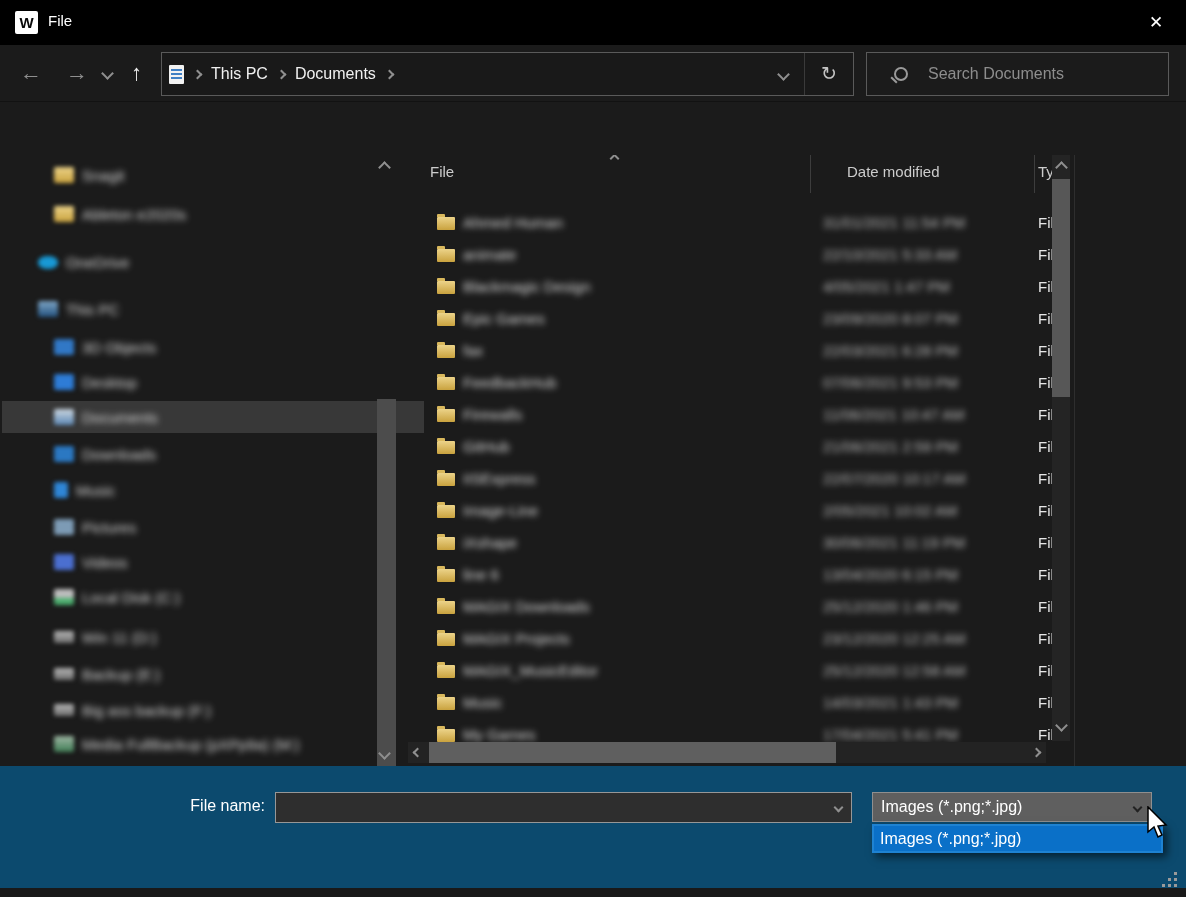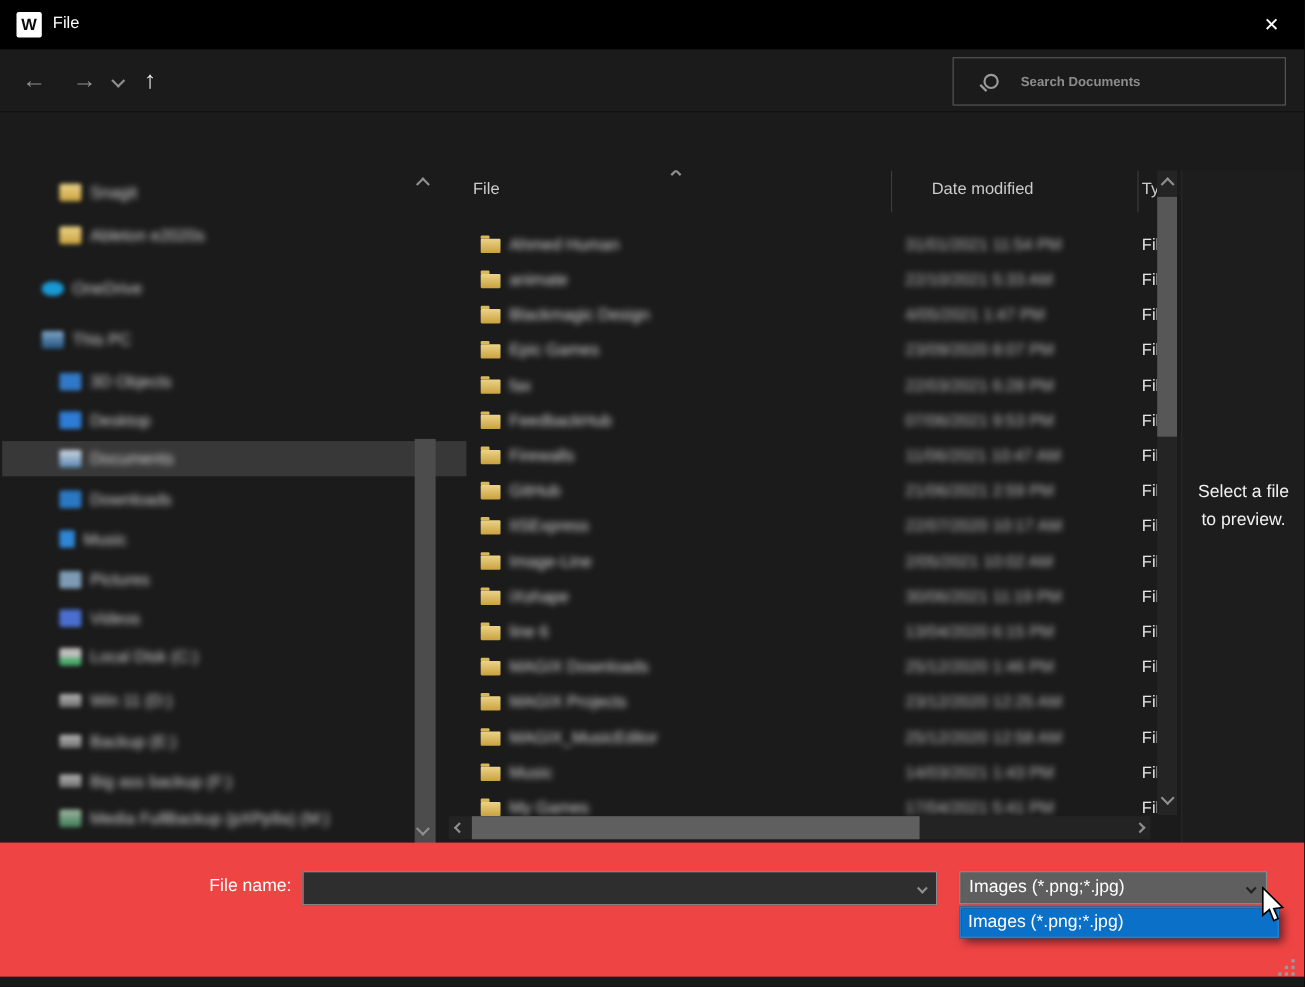--- a/index.html
+++ b/index.html
@@ -32,21 +32,21 @@
   .crumb{color:#f0f0f0;font-size:16px;}
   #addrspacer{flex:1;}
   #addrddbtn{width:42px;height:42px;display:flex;align-items:center;justify-content:center;}
   #addrsep{width:1px;height:42px;background:#3a3a3a;}
   #refreshbtn{width:48px;height:42px;color:#c4c4c4;font-size:19px;text-align:center;line-height:42px;}
   #searchbox{position:absolute;left:866px;top:7px;width:301px;height:42px;border:1px solid #5a5a5a;
              background:#1b1b1b;display:flex;align-items:center;}
   #magicon{width:10px;height:10px;border:2px solid #9a9a9a;border-radius:50%;margin-left:27px;position:relative;}
   #magicon:after{content:"";position:absolute;left:-6px;top:10px;width:8px;height:2px;background:#9a9a9a;transform:rotate(45deg);}
   #searchinput{flex:1;margin-left:18px;background:transparent;border:none;outline:none;color:#bdbdbd;
-               font-size:12px;font-family:"Liberation Sans",sans-serif;font-weight:bold;}
+               font-size:16px;font-family:"Liberation Sans",sans-serif;}
   #searchinput::placeholder{color:#8d8d8d;}
   
   #toolbar{position:absolute;left:0;top:102px;width:1186px;height:52px;background:#252525;border-bottom:1px solid #141414;}
   .tbtext{position:absolute;top:0;height:52px;line-height:52px;color:#f2f2f2;font-size:16px;}
   #orgtri{position:absolute;left:127px;top:25px;width:0;height:0;border-left:5px solid transparent;
           border-right:5px solid transparent;border-top:5px solid #bdbdbd;}
   #viewicon{position:absolute;left:1003px;top:15px;}
   #viewchev{position:absolute;left:1044px;top:24px;}
   #paneicon{position:absolute;left:1080px;top:17px;width:24px;height:19px;background:#f5f5f5;border:1px solid #8a8a8a;}
   #paneicon:after{content:"";position:absolute;right:0;top:0;width:9px;height:19px;background:#4f9fe0;}
@@ -100,21 +100,21 @@
   
   #hsb{position:absolute;left:408px;top:587px;width:638px;height:21px;background:#232323;}
   #hsb-left{position:absolute;left:6px;top:7px;}
   #hsb-thumb{position:absolute;left:21px;top:0;width:407px;height:21px;background:#5f5f5f;}
   #hsb-right{position:absolute;right:6px;top:7px;}
   
   #pvdivider{position:absolute;left:1074px;top:0;width:1px;height:611px;background:#2e2e2e;}
   #preview{position:absolute;left:1075px;top:0;width:111px;height:611px;background:#1d1d1d;}
   #pvmsg{position:absolute;left:6px;top:280px;width:99px;text-align:center;line-height:25px;color:#f2f2f2;font-size:16px;}
   
-  #footer{position:absolute;left:0;top:766px;width:1186px;height:122px;background:#ef4444;}
+  #footer{position:absolute;left:0;top:766px;width:1186px;height:122px;background:#0c4a6e;}
   #fnlabel{position:absolute;left:120px;top:31px;width:145px;text-align:right;color:#fff;font-size:16px;}
   #fninput{position:absolute;left:275px;top:26px;width:577px;height:31px;background:#2e2e2e;border:1px solid #979797;box-sizing:border-box;}
   #fninput input{position:absolute;left:4px;top:2px;width:545px;height:25px;background:transparent;border:none;outline:none;
                  color:#e6e6e6;font-family:"Liberation Sans",sans-serif;font-size:15px;}
   #fnchev{position:absolute;right:9px;top:11px;}
   #ftcombo{position:absolute;left:872px;top:26px;width:280px;height:30px;background:#5f5f5f;border:1px solid #8f8f8f;
            box-sizing:border-box;color:#fff;line-height:28px;padding-left:8px;font-size:16px;}
   #ftchev{position:absolute;right:10px;top:11px;border-color:#222;}
   #ftdd{position:absolute;left:872px;top:58px;width:287px;background:#1f1f1f;border:2px solid #1e82d2;
         box-shadow:4px 4px 8px rgba(0,0,0,.55);}
@@ -134,20 +134,34 @@
     <div id="wlogo">W</div>
     <div id="wintitle">File</div>
     <div id="closebtn">✕</div>
   </div>
 
   <div id="navbar">
     <div class="navglyph" style="left:20px">←</div>
     <div class="navglyph" style="left:66px">→</div>
     <span class="chv down" id="histchev"></span>
     <div class="navglyph" id="upglyph" style="left:131px">↑</div>
+    <div id="addrbox">
+      <span id="docicon"></span>
+      <span class="chv right sm crumbchev"></span>
+      <span class="crumb">This PC</span>
+      <span class="chv right sm crumbchev"></span>
+      <span class="crumb">Documents</span>
+      <span class="chv right sm crumbchev"></span>
+      <span id="addrspacer"></span>
+      <span id="addrddbtn">
+          <span class="chv down"></span>
+        </span>
+      <span id="addrsep"></span>
+      <span id="refreshbtn">↻</span>
+    </div>
     <div id="searchbox">
       <span id="magicon"></span>
       <input id="searchinput" type="text" placeholder="Search Documents" style="">
     </div>
   </div>
 
 
   <div id="content">
 
     <div id="sidebar">
@@ -340,23 +354,20 @@
     <div id="vsb-thumb"></div>
     <span class="chv down" id="vsb-down"></span>
 
     <div id="hsb">
       <span class="chv left sm" id="hsb-left"></span>
       <div id="hsb-thumb"></div>
       <span class="chv right sm" id="hsb-right"></span>
     </div>
 
     <div id="pvdivider"></div>
-    <div id="preview">
-      <div id="pvmsg">Select a file to preview.</div>
-    </div>
   </div>
 
   <div id="footer">
     <div id="fnlabel">File name:</div>
     <div id="fninput">
       <input type="text" value="" style="">
       <span class="chv down sm" id="fnchev"></span>
     </div>
     <div id="ftcombo">
       <span>Images (*.png;*.jpg)</span>

